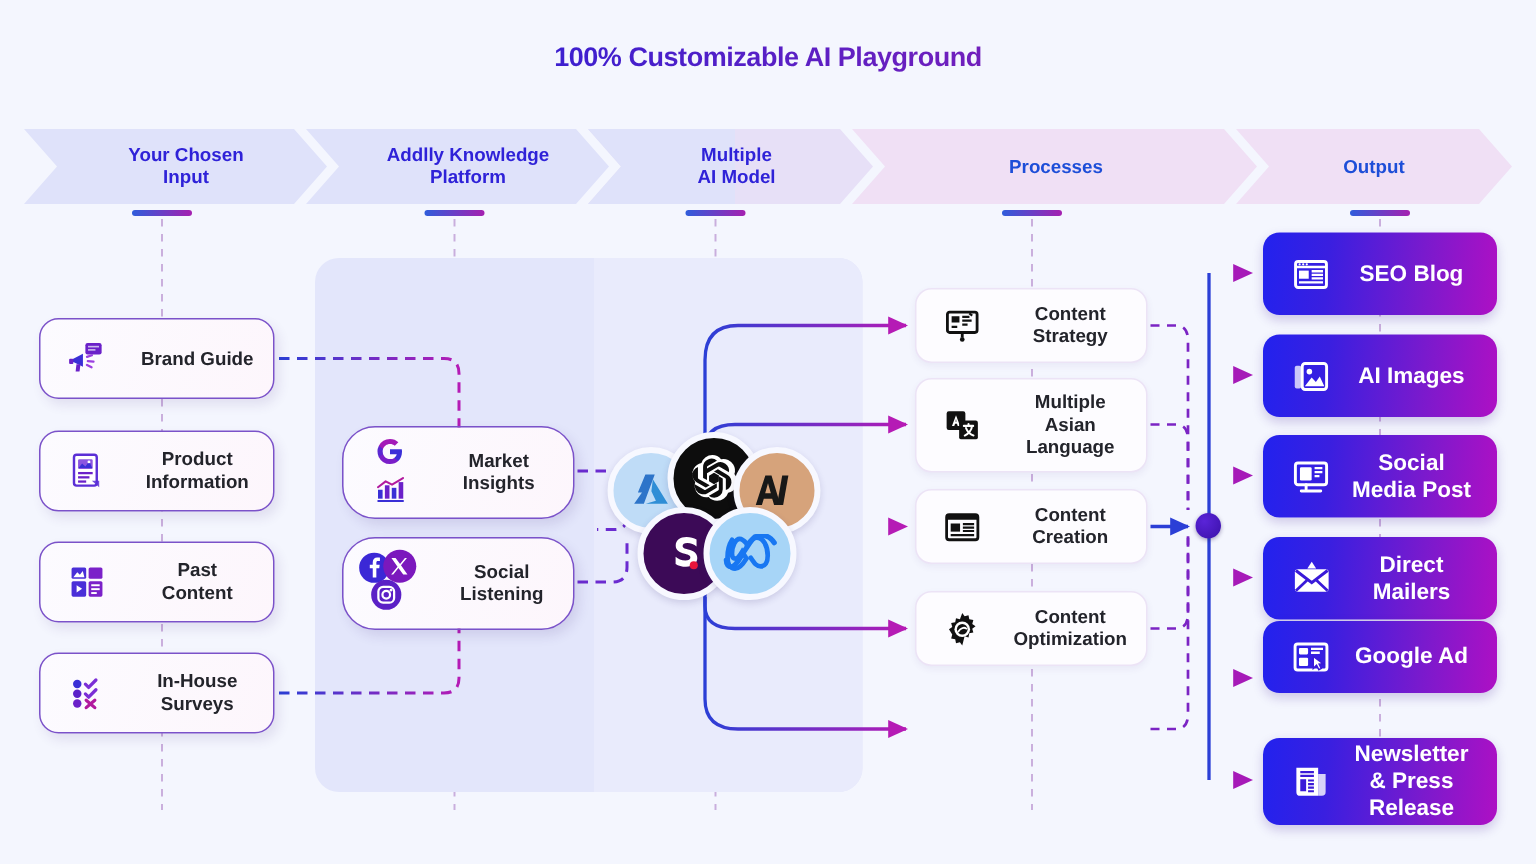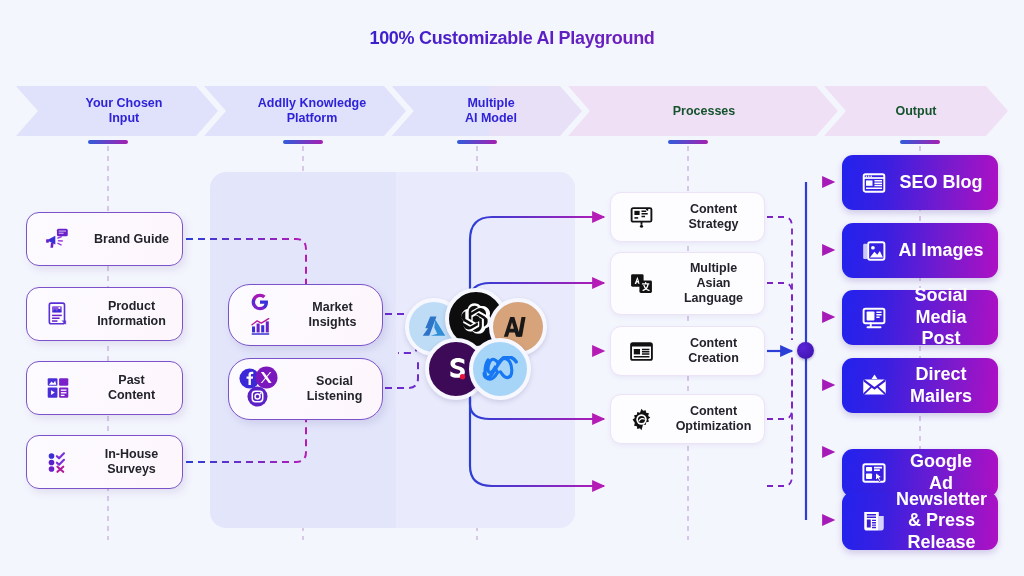--- a/index.html
+++ b/index.html
@@ -23,21 +23,21 @@
 
   
   .banner { position: absolute; top: 86px; left: 16px; width: 992px; height: 50px; }
   .chev {
     position: absolute; top: 0; height: 50px;
     display: flex; align-items: center; justify-content: center;
     text-align: center; line-height: 1.18;
     font-size: 12.5px; font-weight: 700;
     color: #2f22d8;
   }
-  .chev.p { color: #14532d; align-items: center; }
+  .chev.p { color: #1d4ed8; align-items: center; }
   .chev span { display: block; padding: 0 10px; }
 
   
   .midpanel {
     position: absolute; left: 210px; top: 172px; width: 365px; height: 356px;
     background: #e3e6fb; border-radius: 16px;
   }
   .midpanel2 {
     position: absolute; left: 396px; top: 172px; width: 179px; height: 356px;
     background: #e9ebfc; border-radius: 0 16px 16px 0;
@@ -74,21 +74,21 @@
   .ic { flex: 0 0 auto; display: flex; align-items: center; justify-content: center; }
   .card-in .ic, .card-kn .ic { width: 46px; margin-left: 8px; }
   .card-pr .ic { width: 44px; margin-left: 8px; }
   .card-out .ic { width: 44px; margin-left: 10px; }
 
   .lbl {
     flex: 1; text-align: center; font-size: 12.5px; font-weight: 700;
     color: #23242b; line-height: 1.2; 
   }
   .card-pr .lbl { color: #23242b; font-weight: 700; font-size: 12.5px; }
-  .card-out .lbl { color: #ffffff; font-weight: 700; font-size: 18px; padding-right: 12px; }
+  .card-out .lbl { color: #ffffff; font-weight: 700; font-size: 15px; padding-right: 12px; }
 
   
   .cluster { position: absolute; left: 405px; top: 288px; width: 155px; height: 120px; }
   .bub {
     position: absolute; border-radius: 50%;
     border: 4px solid #f7f8ff;
     display: flex; align-items: center; justify-content: center;
     box-shadow: 0 2px 5px rgba(50,40,110,0.16);
     overflow: hidden;
   }
@@ -499,21 +499,21 @@
         <path d="M2.6 7.4 L12 14.6 L21.4 7.4" fill="none" stroke="#3a1ad8" stroke-width="1.8"></path>
         <path d="M2.6 19.4 L9.2 13.2 M21.4 19.4 L14.8 13.2" stroke="#3a1ad8" stroke-width="1.6"></path>
       </svg>
     </span>
     <span class="lbl">
       <b>Direct</b><br>
       <b>Mailers</b>
     </span>
   </div>
 
-  <div class="card-out" style="top:449px;height:48px">
+  <div class="card-out" style="top:414px;height:48px">
     <span class="ic">
       <svg width="26" height="26" viewBox="0 0 24 24">
         <rect x="2.2" y="4" width="19.6" height="16" rx="1.6" fill="none" stroke="#fff" stroke-width="1.8"></rect>
         <rect x="4.6" y="6.4" width="5.6" height="4" rx="0.7" fill="#fff"></rect>
         <path d="M12 7 L19.4 7 M12 9.4 L17.4 9.4" stroke="#fff" stroke-width="1.5"></path>
         <rect x="4.6" y="12.4" width="5.6" height="5.2" rx="0.7" fill="#fff"></rect>
         <path d="M13.4 11.6 L13.4 19 L15.4 17 L16.8 19.8 L18.3 19 L17 16.4 L19.6 16.2 Z" fill="#fff" stroke="#3a1ad8" stroke-width="0.9"></path>
       </svg>
     </span>
     <span class="lbl">

